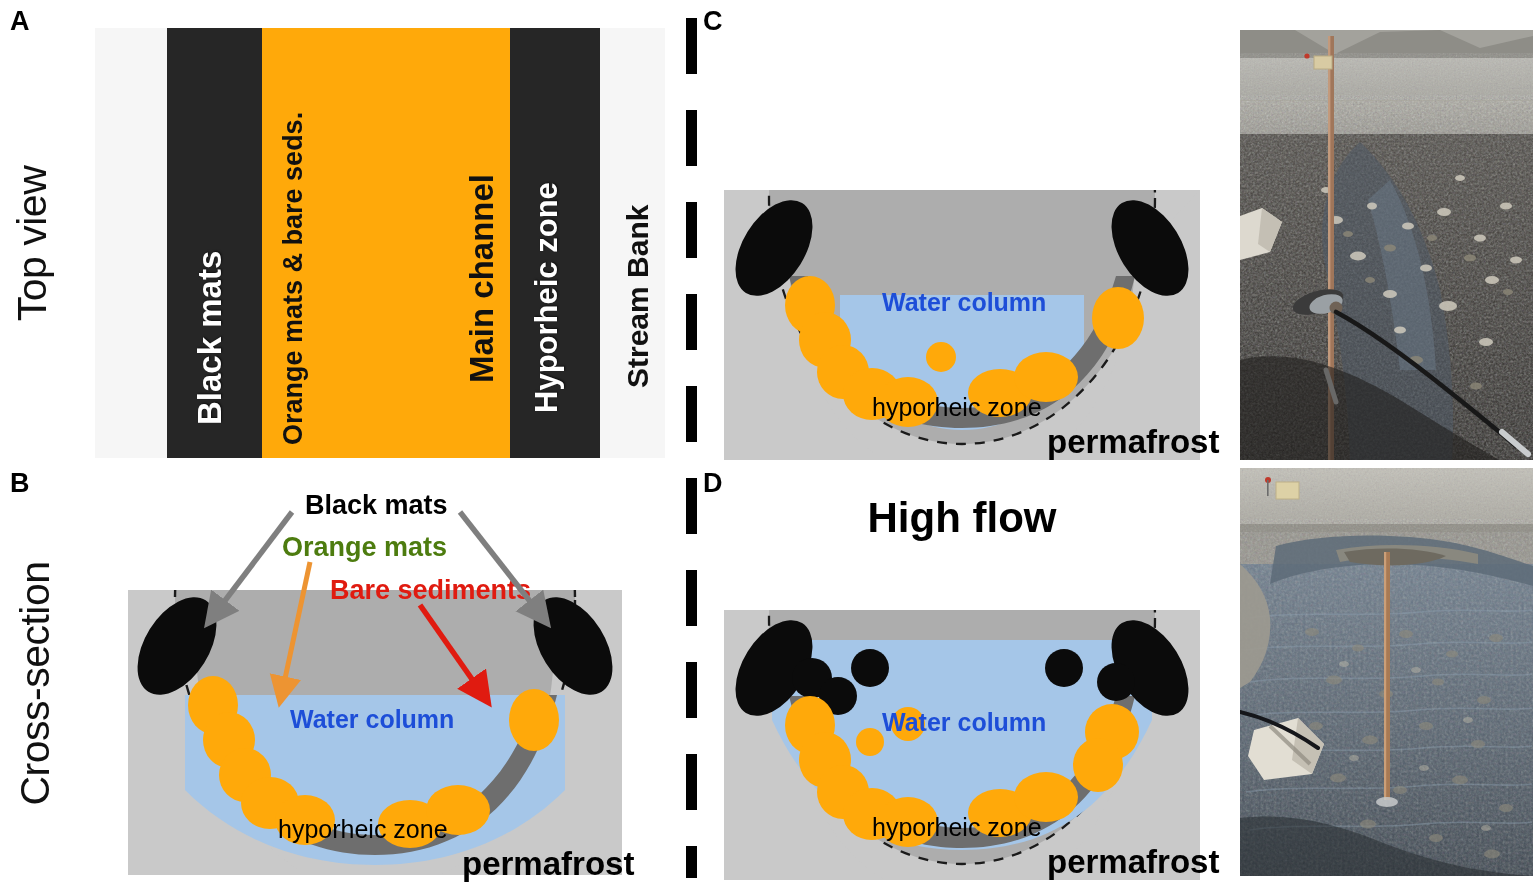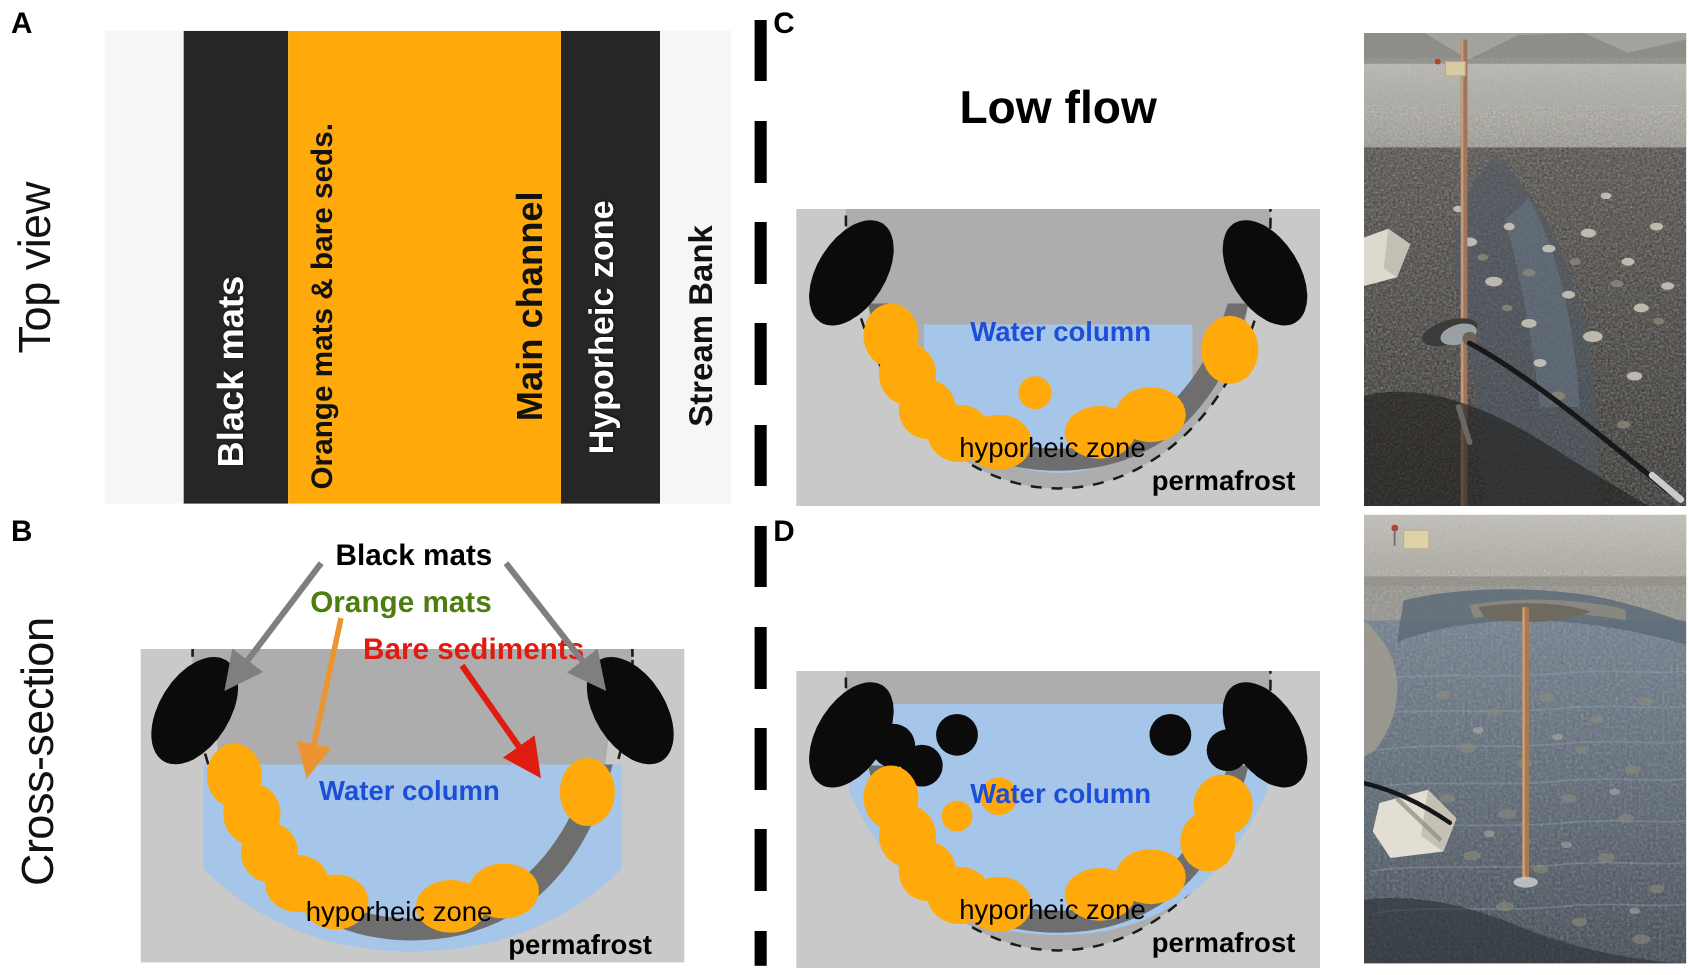--- a/index.html
+++ b/index.html
@@ -5,21 +5,21 @@
   html,body{margin:0;padding:0;background:#ffffff;}
   body{width:1535px;height:886px;position:relative;overflow:hidden;
        font-family:"Liberation Sans","DejaVu Sans",sans-serif;color:#000;}
   .abs{position:absolute;}
   .panel-letter{font-weight:bold;font-size:27px;line-height:1;color:#000;}
   .side-label{font-size:41px;letter-spacing:-0.5px;color:#111;
               transform-origin:center center;white-space:nowrap;}
   .flow-title{font-weight:bold;font-size:42px;color:#000;text-align:center;width:100%;}
   .wc-label{font-weight:bold;font-size:25px;color:#1d4ed8;white-space:nowrap;}
   .hz-label{font-size:25px;color:#000;white-space:nowrap;}
-  .pf-label{font-weight:bold;font-size:25px;color:#000;white-space:nowrap;}
+  .pf-label{font-weight:bold;font-size:33px;color:#000;white-space:nowrap;}
   .topA-label{font-weight:bold;white-space:nowrap;transform-origin:left top;}
   .lgd{font-weight:bold;white-space:nowrap;}
   .photo{overflow:hidden;position:absolute;background:#b9b7b0;}
   svg{display:block;}
 </style>
 </head>
 <body>
 
 <div class="abs side-label" style="left:-83px;top:220px;width:230px;text-align:center;transform:rotate(-90deg);">Top view</div>
 
@@ -148,21 +148,20 @@
     <line x1="350" y1="22" x2="437" y2="133" stroke="#7F7F7F" stroke-width="5.5" marker-end="url(#mGray)"></line>
     <line x1="200" y1="72" x2="170" y2="212" stroke="#ED9432" stroke-width="5" marker-end="url(#mOrange)"></line>
     <line x1="310" y1="115" x2="378" y2="212" stroke="#E01B10" stroke-width="5.5" marker-end="url(#mRed)"></line>
   </svg>
 </div>
 
 <div class="abs" style="left:686px;top:18px;width:11px;height:860px;
             background:repeating-linear-gradient(to bottom,#000 0px,#000 56px,transparent 56px,transparent 92px);"></div>
 
 <div class="abs" style="left:712px;top:60px;width:500px;height:400px;">
-  <div class="flow-title" style="position:absolute;left:0;top:14px;">Low flow</div>
 
   <svg class="abs" style="left:0;top:120px;" width="500" height="280" viewBox="0 0 500 280">
     <defs>
       <clipPath id="cClip">
           <rect x="12" y="10" width="476" height="270"></rect>
         </clipPath>
     </defs>
     <rect x="12" y="10" width="476" height="270" fill="#C9C9C9"></rect>
     <g clip-path="url(#cClip)">
       <ellipse cx="250" cy="18" rx="193" ry="246" fill="#ADADAD"></ellipse>
@@ -199,20 +198,21 @@
       <circle cx="229" cy="177" r="15"></circle>
     </g>
   </svg>
 
   <div class="abs wc-label" style="left:170px;top:228px;">Water column</div>
   <div class="abs hz-label" style="left:160px;top:333px;">hyporheic zone</div>
   <div class="abs pf-label" style="left:335px;top:363px;">permafrost</div>
 </div>
 
 <div class="abs" style="left:712px;top:480px;width:500px;height:400px;">
+  <div class="flow-title" style="position:absolute;left:0;top:14px;">High flow</div>
 
   <svg class="abs" style="left:0;top:120px;" width="500" height="280" viewBox="0 0 500 280">
     <defs>
       <clipPath id="dClip">
           <rect x="12" y="10" width="476" height="270"></rect>
         </clipPath>
     </defs>
     <rect x="12" y="10" width="476" height="270" fill="#C9C9C9"></rect>
     <g clip-path="url(#dClip)">
       <ellipse cx="250" cy="18" rx="193" ry="246" fill="#ADADAD"></ellipse>

